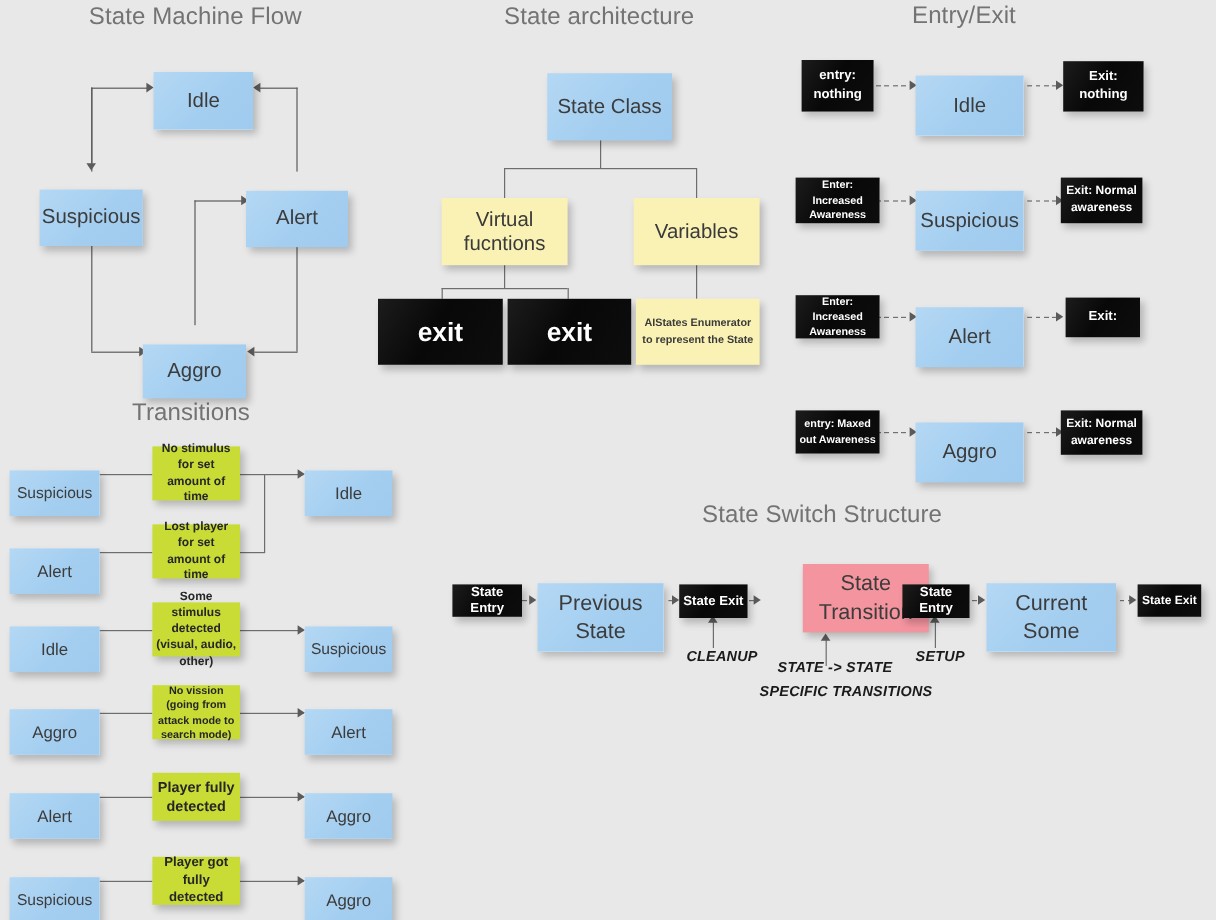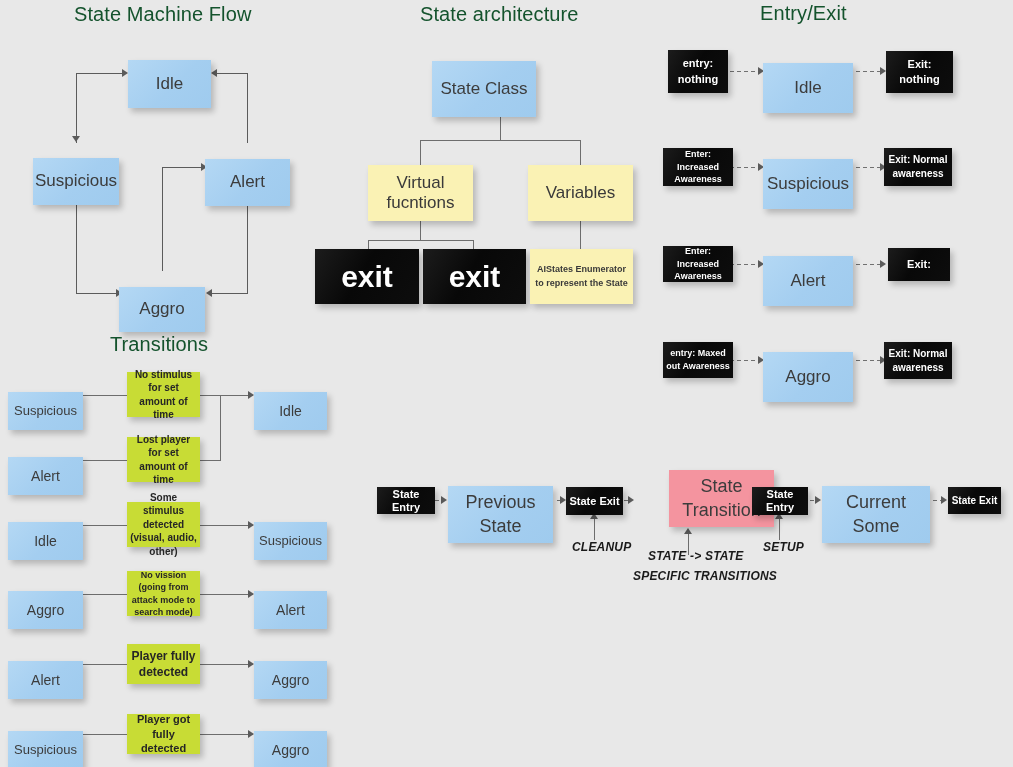--- a/index.html
+++ b/index.html
@@ -12,21 +12,21 @@
     overflow:hidden;
     position:relative;
   }
   #canvas{position:relative;width:1013px;height:767px;}
 
   .ttl{
     position:absolute;
     font-family:"Liberation Sans", sans-serif;
     font-weight:400;
     font-size:20px;
-    color:#14532d;
+    color:#737373;
     letter-spacing:0.1px;
     white-space:nowrap;
   }
 
   
   .node{
     position:absolute;
     box-sizing:border-box;
     display:flex;
     align-items:center;
@@ -44,21 +44,21 @@
   .black-grad{background:linear-gradient(120deg,#1c1c1c 0%,#080808 45%,#0d0d0d 100%);}
 
   .f18{font-size:18px;}
   .f17{font-size:17px;}
   .f14{font-size:14px;}
   .f13{font-size:13px;}
   .f11{font-size:11px;}
   .f10{font-size:10px;}
   .f9{font-size:9px;}
   .b{font-weight:bold;}
-  .bigwhite{font-size:30px;font-weight:bold;color:#fff;}
+  .bigwhite{font-size:22px;font-weight:bold;color:#fff;}
 
   
   .ln{position:absolute;background:#6d6d6d;}
   .lnh{height:1px;}
   .lnv{width:1px;}
   .ln-dark{background:#5b5b5b;}
 
   .arw{position:absolute;width:0;height:0;}
   .arw-r{border-left:6px solid #5b5b5b;border-top:4px solid transparent;border-bottom:4px solid transparent;}
   .arw-l{border-right:6px solid #5b5b5b;border-top:4px solid transparent;border-bottom:4px solid transparent;}
@@ -81,20 +81,21 @@
 </style>
 </head>
 <body>
 
 <div id="canvas">
 
   <div class="ttl" style="left:74px;top:3px;">State Machine Flow</div>
   <div class="ttl" style="left:420px;top:3px;">State architecture</div>
   <div class="ttl" style="left:760px;top:2px;">Entry/Exit</div>
   <div class="ttl" style="left:110px;top:333px;">Transitions</div>
+  <div class="ttl" style="left:585px;top:418px;">State Switch Structure</div>
 
   <div class="ln lnv ln-dark" style="left:76px;top:73px;height:70px;"></div>
   <div class="ln lnh ln-dark" style="left:76px;top:73px;width:48px;"></div>
   <div class="arw arw-r" style="left:122px;top:69px;"></div>
 
   <div class="ln lnv ln-dark" style="left:76px;top:73px;height:64px;"></div>
   <div class="arw arw-d" style="left:72px;top:136px;"></div>
 
   <div class="ln lnv ln-dark" style="left:247px;top:73px;height:70px;"></div>
   <div class="ln lnh ln-dark" style="left:216px;top:73px;width:32px;"></div>
@@ -121,21 +122,21 @@
   <div class="ln lnh" style="left:420px;top:140px;width:160px;"></div>
   <div class="ln lnv" style="left:420px;top:140px;height:26px;"></div>
   <div class="ln lnv" style="left:580px;top:140px;height:26px;"></div>
 
   <div class="ln lnv" style="left:420px;top:220px;height:20px;"></div>
   <div class="ln lnh" style="left:368px;top:240px;width:105px;"></div>
   <div class="ln lnv" style="left:368px;top:240px;height:9px;"></div>
   <div class="ln lnv" style="left:473px;top:240px;height:9px;"></div>
   <div class="ln lnv" style="left:580px;top:220px;height:29px;"></div>
 
-  <div class="node blue blue-grad f17" style="left:432px;top:45px;width:104px;height:56px;">State Class</div>
+  <div class="node blue blue-grad f17" style="left:456px;top:45px;width:104px;height:56px;">State Class</div>
   <div class="node yellow f17" style="left:368px;top:165px;width:105px;height:56px;padding:0 6px;">Virtual fucntions</div>
   <div class="node yellow f17" style="left:528px;top:165px;width:105px;height:56px;padding:0 4px;">Variables</div>
 
   <div class="node black black-grad bigwhite" style="left:315px;top:249px;width:104px;height:55px;">exit</div>
   <div class="node black black-grad bigwhite" style="left:423px;top:249px;width:103px;height:55px;">exit</div>
   <div class="node yellow f9 b" style="left:530px;top:249px;width:103px;height:55px;padding:0 4px;line-height:1.45;">AIStates Enumerator to represent the State</div>
 
   <div class="dash" style="left:730px;top:71px;width:30px;"></div>
   <div class="arw arw-r" style="left:758px;top:67px;"></div>
   <div class="dash" style="left:856px;top:71px;width:27px;"></div>

